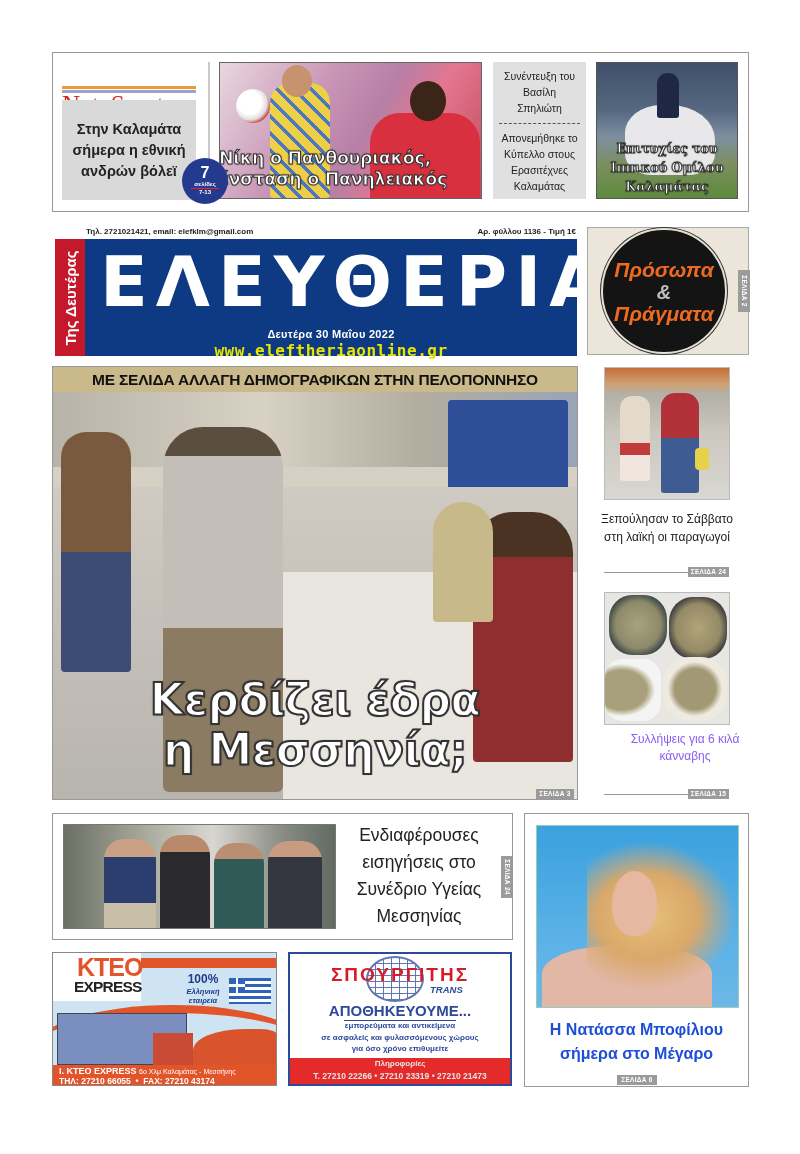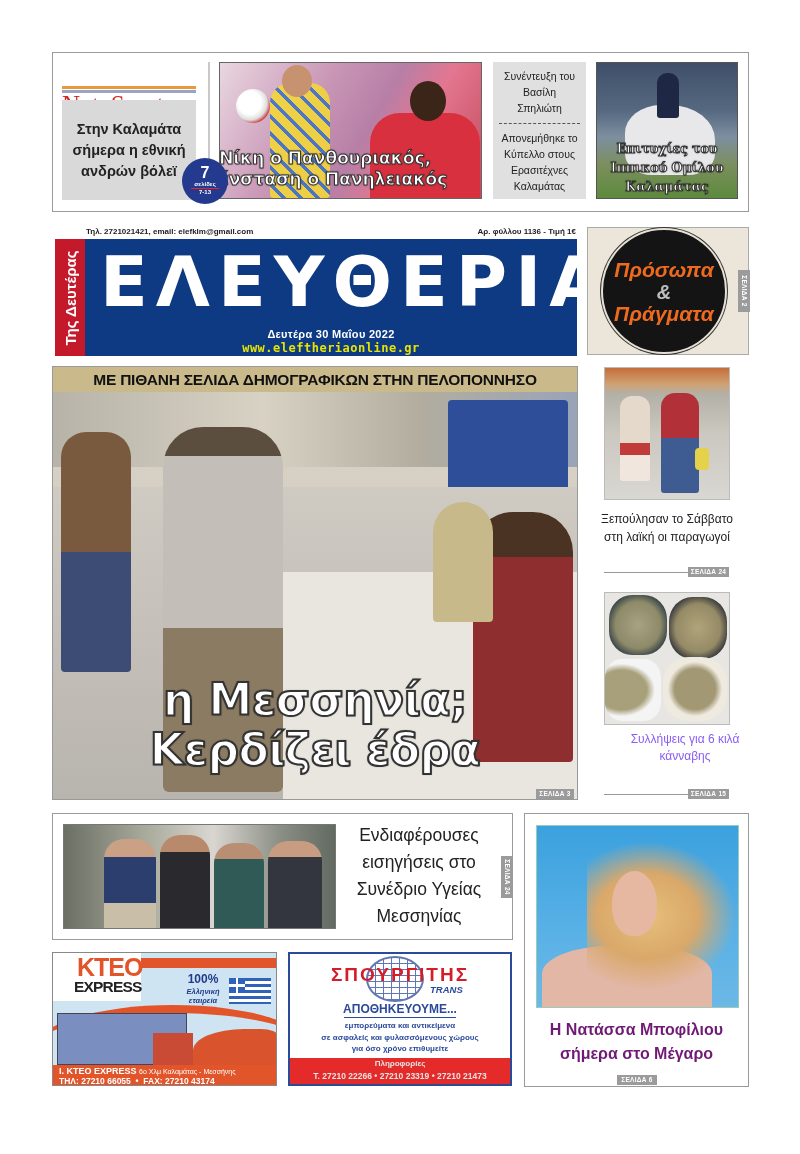--- a/index.html
+++ b/index.html
@@ -36,21 +36,21 @@
   #horse-caption { left: 596px; top: 139px; width: 142px; text-align:center; font-size:12.5px; line-height:19px; font-family:"DejaVu Serif", serif; }
 
   
   #contact-line { left: 86px; top: 227px; font-size:8px; font-weight:bold; color:#222; }
   #issue-line { left: 466px; top: 227px; width: 110px; text-align:right; font-size:8px; font-weight:bold; color:#222; }
   #day-tab { left: 55px; top: 239px; width: 30px; height: 117px; background:#c4182b; color:#fff; }
   #day-tab span { position:absolute; left: 50%; top: 50%; transform: translate(-50%,-50%) rotate(-90deg); white-space:nowrap; font-weight:bold; font-size:15px; }
   #masthead { left: 85px; top: 239px; width: 492px; height: 117px; background:#0d3a82; }
   #masthead-title { left: 100px; top: 242px; width: 470px; text-align:center; color:#fff; font-family:"DejaVu Sans", sans-serif; font-weight:bold; font-size:70px; letter-spacing: 8px; line-height: 80px; }
   #masthead-date { left: 85px; top: 328px; width: 492px; text-align:center; color:#fff; font-weight:bold; font-size:11px; letter-spacing:0.3px; }
-  #masthead-url { left: 85px; top: 341px; width: 492px; text-align:center; color:#e7e400; font-weight:bold; font-size:12px; font-family:"DejaVu Sans Mono", monospace; letter-spacing:0.5px; }
+  #masthead-url { left: 85px; top: 341px; width: 492px; text-align:center; color:#e7e400; font-weight:bold; font-size:16px; font-family:"DejaVu Sans Mono", monospace; letter-spacing:0.5px; }
 
   
   #prosopa-box { left: 587px; top: 227px; width: 162px; height: 128px; background:#ece6da; border:1px solid #aaa; }
   #prosopa-circle { left: 601px; top: 228px; width: 126px; height: 126px; border-radius:50%; background:#141414; border: 2px solid #e6e0d4; box-shadow: 0 0 0 1px #333; text-align:center; }
   #prosopa-circle .w1, #prosopa-circle .w3 { display:block; color:#ee6a1e; font-style:italic; font-weight:bold; font-size:21px; line-height:24px; }
   #prosopa-circle .w1 { margin-top: 28px; }
   #prosopa-circle .w2 { display:block; color:#bdbdbd; font-style:italic; font-weight:bold; font-size:20px; line-height:20px; }
   .page-tag { position:absolute; background:#9b9b9b; color:#fff; font-size:6.5px; font-weight:bold; letter-spacing:0.3px; text-align:center; }
   #prosopa-tag { left: 738px; top: 270px; width: 12px; height: 42px; }
   #prosopa-tag span { position:absolute; left:50%; top:50%; transform:translate(-50%,-50%) rotate(90deg); white-space:nowrap; }
@@ -98,34 +98,34 @@
   #ad-kteo .car { position:absolute; left:140px; top:76px; width:85px; height:36px; background:#d9542c; border-radius: 60% 20% 0 0; }
   #ad-kteo .foot { position:absolute; left:0; top:112px; width:225px; height:22px; background:#e2552a; color:#fff; font-weight:bold; }
   #ad-kteo .foot .l1 { position:absolute; left:6px; top:1px; font-size:9px; white-space:nowrap; }
   #ad-kteo .foot .l1 small { font-size:7px; font-weight:normal; }
   #ad-kteo .foot .l2 { position:absolute; left:6px; top:11px; font-size:8.5px; white-space:nowrap; }
 
   #ad-spourgitis { left: 288px; top: 952px; width: 224px; height: 134px; border:2px solid #2b4a9a; background:#fff; overflow:hidden; }
   #ad-spourgitis .globe { position:absolute; left:76px; top:2px; width:58px; height:46px; border-radius:50%; border:2px solid #2b4a9a; background: repeating-linear-gradient(180deg, transparent 0 5px, #2b4a9a 5px 6px), repeating-linear-gradient(90deg, transparent 0 7px, #2b4a9a 7px 8px); opacity:0.75; }
   #ad-spourgitis .name { position:absolute; left:0; top:10px; width:220px; text-align:center; color:#d51d2a; font-weight:bold; font-size:19px; letter-spacing:2px; }
   #ad-spourgitis .trans { position:absolute; left:140px; top:30px; color:#2b4a9a; font-style:italic; font-weight:bold; font-size:9.5px; }
-  #ad-spourgitis .store { position:absolute; left:0; top:48px; width:220px; text-align:center; color:#2b4a9a; font-weight:bold; font-size:12px; }
+  #ad-spourgitis .store { position:absolute; left:0; top:48px; width:220px; text-align:center; color:#2b4a9a; font-weight:bold; font-size:15px; }
   #ad-spourgitis .store::after { content:""; display:block; width:112px; height:1px; background:#2b4a9a; margin: 1px auto 0; }
   #ad-spourgitis .desc { position:absolute; left:0; top:66px; width:220px; text-align:center; color:#2b4a9a; font-weight:bold; font-size:8px; line-height:11.5px; }
   #ad-spourgitis .info { position:absolute; left:0; top:104px; width:220px; height:28px; background:#e52a2a; color:#e5e5e5; text-align:center; font-weight:bold; }
   #ad-spourgitis .info .h { font-size:8px; line-height:12px; }
   #ad-spourgitis .info .p { font-size:8.5px; line-height:13px; }
 
   
   #singer-box { left: 524px; top: 813px; width: 225px; height: 274px; }
   #singer-photo { left: 536px; top: 825px; width: 203px; height: 183px; background: linear-gradient(180deg,#3ba1de 0%, #5ab1e6 60%, #6cb8e6 100%); border:1px solid #9cb; overflow:hidden; }
   #singer-photo .hair { position:absolute; left:50px; top:15px; width:150px; height:150px; background: radial-gradient(ellipse at 40% 50%, #e7c07a 0%, #d9a86a 40%, rgba(217,168,106,0) 70%); }
   #singer-photo .face { position:absolute; left:75px; top:45px; width:45px; height:65px; background:#e6b8a1; border-radius:50% 50% 45% 45%; }
   #singer-photo .body { position:absolute; left:5px; top:120px; width:170px; height:70px; background:#e2b7a6; border-radius: 40% 40% 0 0; }
-  #singer-caption { left: 526px; top: 1018px; width: 221px; text-align:center; font-weight:bold; font-size:16px; line-height:24px; color:#701a75; }
+  #singer-caption { left: 526px; top: 1018px; width: 221px; text-align:center; font-weight:bold; font-size:16px; line-height:24px; color:#1d4ed8; }
   #singer-tag { left: 617px; top: 1075px; width: 40px; height: 10px; font-size:6.5px; line-height:10px; }
 </style>
 </head>
 <body>
 
 <div class="box" id="sport-strip"></div>
 
 <div class="abs" id="notosport-logo">
   <div class="txt">NotoSport</div>
   <div class="bar1"></div>
@@ -180,34 +180,34 @@
 <div class="abs" id="prosopa-circle">
   <span class="w1">Πρόσωπα</span>
   <span class="w2">&amp;</span>
   <span class="w3">Πράγματα</span>
 </div>
 <div class="page-tag" id="prosopa-tag">
   <span>ΣΕΛΙΔΑ 2</span>
 </div>
 
 <div class="abs" id="main-story"></div>
-<div class="abs" id="main-kicker">ΜΕ ΠΙΘΑΝΗ ΣΕΛΙΔΑ ΔΗΜΟΓΡΑΦΙΚΩΝ ΣΤΗΝ ΠΕΛΟΠΟΝΝΗΣΟ</div>
+<div class="abs" id="main-kicker">ΜΕ ΣΕΛΙΔΑ ΑΛΛΑΓΗ ΔΗΜΟΓΡΑΦΙΚΩΝ ΣΤΗΝ ΠΕΛΟΠΟΝΝΗΣΟ</div>
 <div class="abs" id="main-photo">
   <div class="ph" style="left:0;top:0;width:524px;height:75px;background:linear-gradient(90deg,#b7b3a8,#d8d2c4 40%,#b2ad9f 70%,#9aa4b8);"></div>
   <div class="ph" style="left:395px;top:8px;width:120px;height:150px;background:#2e4e9a;border-radius:4px;"></div>
   <div class="ph" style="left:0;top:95px;width:524px;height:312px;background:linear-gradient(180deg,#cfcac2,#b8b4ae);"></div>
   <div class="ph" style="left:8px;top:40px;width:70px;height:240px;background:linear-gradient(180deg,#7a5a3e 0%,#7a5a3e 50%,#3c4c74 50%,#3c4c74 100%);border-radius:25px 25px 4px 4px;"></div>
   <div class="ph" style="left:110px;top:35px;width:120px;height:365px;background:linear-gradient(180deg,#5b4e3e 0%,#5b4e3e 8%,#c3bfb8 8%,#c3bfb8 55%,#8a7b62 55%,#8a7b62 100%);border-radius:40px 40px 6px 6px;"></div>
   <div class="ph" style="left:230px;top:180px;width:294px;height:227px;background:#e9e5df;"></div>
   <div class="ph" style="left:420px;top:120px;width:100px;height:250px;background:linear-gradient(180deg,#4a3322 0%,#4a3322 18%,#8e2e2e 18%,#8e2e2e 100%);border-radius:40px 40px 4px 4px;"></div>
   <div class="ph" style="left:380px;top:110px;width:60px;height:120px;background:#c8b98a;border-radius:30px 30px 4px 4px;"></div>
 </div>
 <div class="abs" id="main-headline">
+  <div class="outlined">Κερδίζει έδρα</div>
   <div class="outlined">η Μεσσηνία;</div>
-  <div class="outlined">Κερδίζει έδρα</div>
 </div>
 <div class="page-tag" id="main-tag">ΣΕΛΙΔΑ 3</div>
 
 <div class="abs" id="market-photo">
   <div class="ph" style="left:15px;top:28px;width:30px;height:85px;background:linear-gradient(180deg,#e5d9cc 0%,#e5d9cc 55%,#c23b3b 55%,#c23b3b 70%,#f0e6de 70%);border-radius:12px 12px 3px 3px;"></div>
   <div class="ph" style="left:56px;top:25px;width:38px;height:100px;background:linear-gradient(180deg,#b23037 0%,#b23037 45%,#3e5c92 45%,#3e5c92 100%);border-radius:14px 14px 3px 3px;"></div>
   <div class="ph" style="left:90px;top:80px;width:14px;height:22px;background:#e6d14a;border-radius:4px;"></div>
 </div>
 <div class="abs" id="market-caption">Ξεπούλησαν το Σάββατο στη λαϊκή οι παραγωγοί</div>
 <div class="rule" style="left:604px;top:572px;width:84px;"></div>

